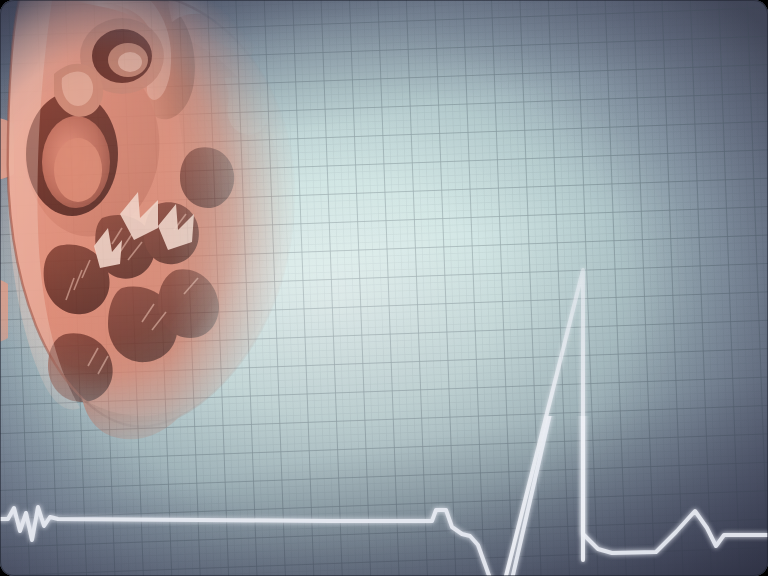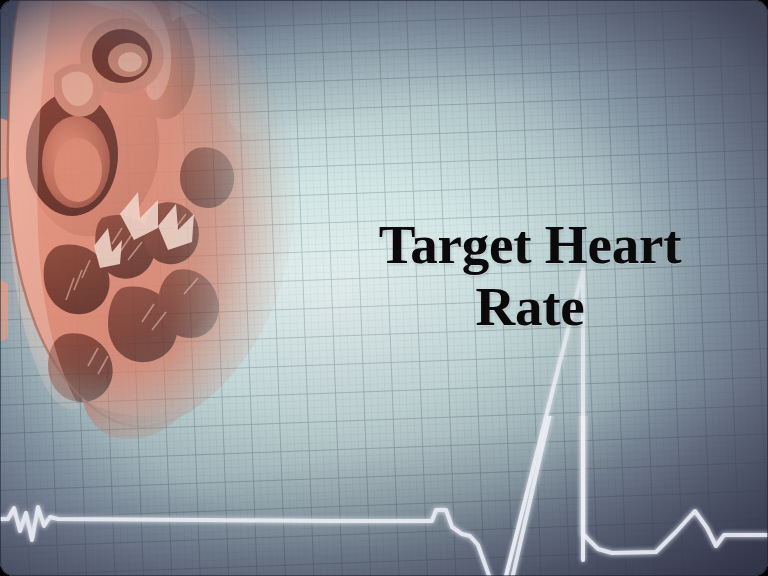--- a/index.html
+++ b/index.html
@@ -347,17 +347,15 @@
       </filter>
       <linearGradient id="spikeFade" x1="0" y1="1" x2="0" y2="0">
         <stop offset="0%" stop-color="#eef0f6" stop-opacity="0.95"></stop>
         <stop offset="60%" stop-color="#eef0f6" stop-opacity="0.75"></stop>
         <stop offset="100%" stop-color="#eef0f6" stop-opacity="0.45"></stop>
       </linearGradient>
     </defs>
     <path d="M506 576 L583 270 L583 560" fill="none" stroke="url(#spikeFade)" stroke-width="4" stroke-linecap="round" stroke-linejoin="round" filter="url(#spikeGlow)"></path>
   </svg>
 
-  <div class="title">Target Heart
-Rate</div>
 
   <div class="corner-frame"></div>
 </div>
 
 </body></html>

